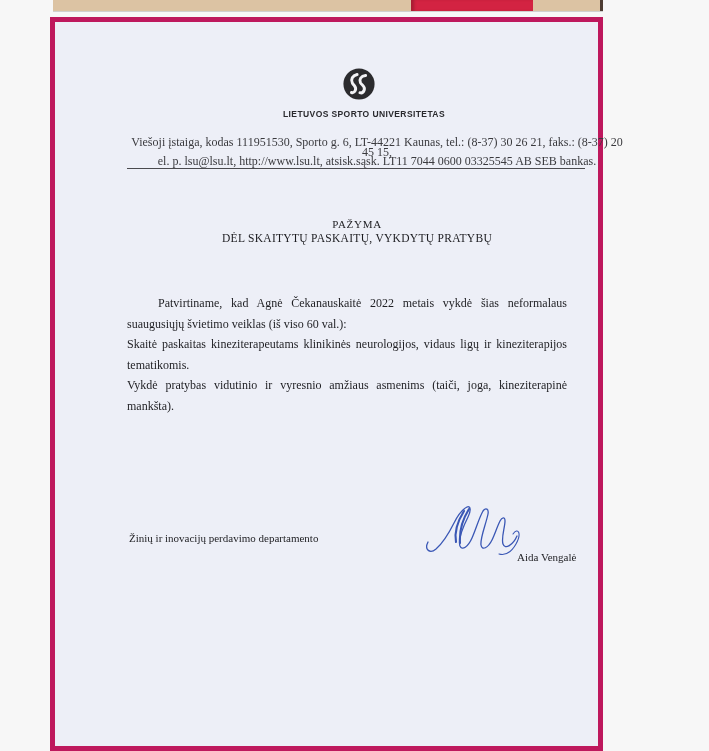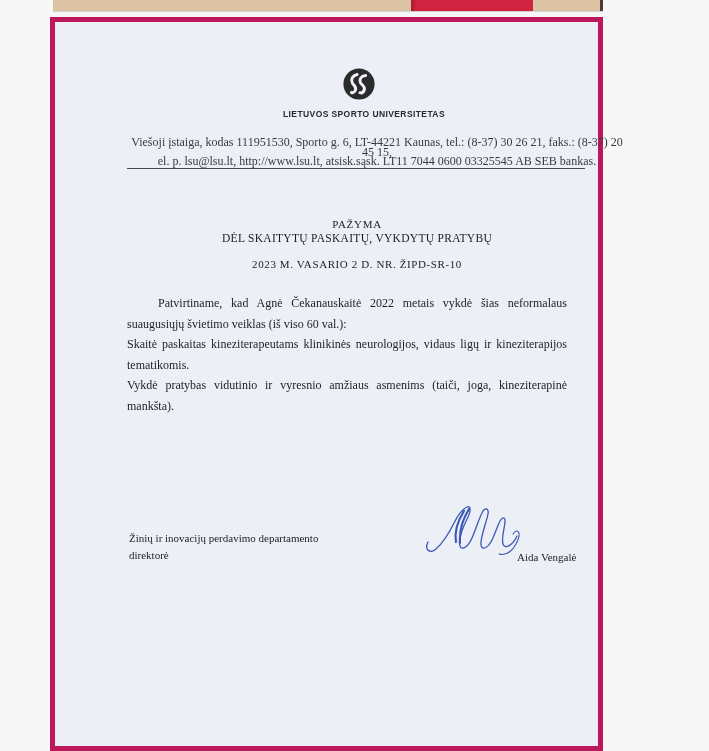--- a/index.html
+++ b/index.html
@@ -122,37 +122,35 @@
 
   <div class="addr">
     <div>Viešoji įstaiga, kodas 111951530, Sporto g. 6, LT-44221 Kaunas, tel.: (8-37) 30 26 21, faks.: (8-37) 20 45 15,</div>
     <div>el. p. lsu@lsu.lt, http://www.lsu.lt, atsisk.sąsk. LT11 7044 0600 03325545 AB SEB bankas.</div>
   </div>
 
   <div class="rule"></div>
 
   <div class="doctype">PAŽYMA</div>
   <div class="subject">DĖL SKAITYTŲ PASKAITŲ, VYKDYTŲ PRATYBŲ</div>
-  <div class="dateline">2023 M. VASARIO 2 D. NR. ŽIPD-SR-10</div>
 
   <div class="bodytext">
     <p class="intro">Patvirtiname, kad Agnė Čekanauskaitė 2022 metais vykdė šias neformalaus suaugusiųjų švietimo veiklas (iš viso 60 val.):</p>
     <p class="item">Skaitė paskaitas kineziterapeutams klinikinės neurologijos, vidaus ligų ir kineziterapijos tematikomis.</p>
     <p class="item">Vykdė pratybas vidutinio ir vyresnio amžiaus asmenims (taiči, joga, kineziterapinė mankšta).</p>
   </div>
 
   <svg class="signature-svg" viewBox="0 0 102 64">
     <g fill="none" stroke="#3a57b5" stroke-width="1.3" stroke-linecap="round">
       <path d="M5 42 C 1 50, 7 54, 13 49 C 21 42, 26 33, 31 23 C 35 15, 40 9, 44 7 C 48 5.5, 48 11, 45 17 C 40 27, 35 40, 37 46 C 39 51, 45 47, 49 38 C 53 29, 56 18, 60 11 C 62.5 7.5, 66 8.5, 65 14 C 63 24, 57 38, 58 45 C 59 51, 65 48, 69 40 C 72 34, 74 27, 77 21 C 79 17, 82 16.5, 82 21 C 82 27, 78 38, 80 44 C 82 50, 90 45, 94 36"></path>
       <path d="M41 11 C 36 19, 31 31, 33 42" stroke-width="2.1"></path>
       <path d="M46 9 C 41 17, 36 29, 37 43" stroke-width="2.1"></path>
       <path d="M90 34 C 95 27, 99 33, 93 44 C 89 51, 83 56, 76 54" stroke-width="1.1"></path>
     </g>
   </svg>
 
   <div class="sig-title">
     <div>Žinių ir inovacijų perdavimo departamento</div>
-    <div>direktorė</div>
   </div>
 
   <div class="sig-name">Aida Vengalė</div>
 
 </div>
 
 </body></html>

